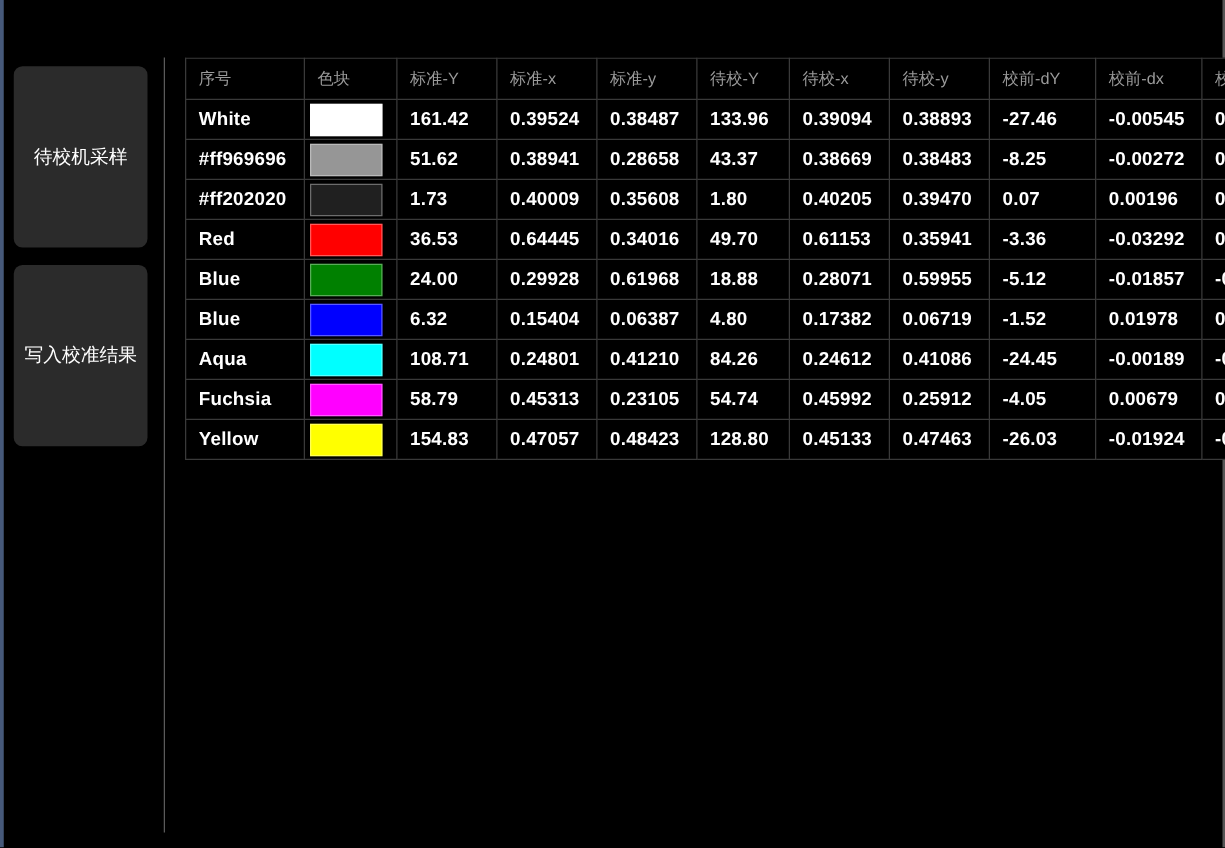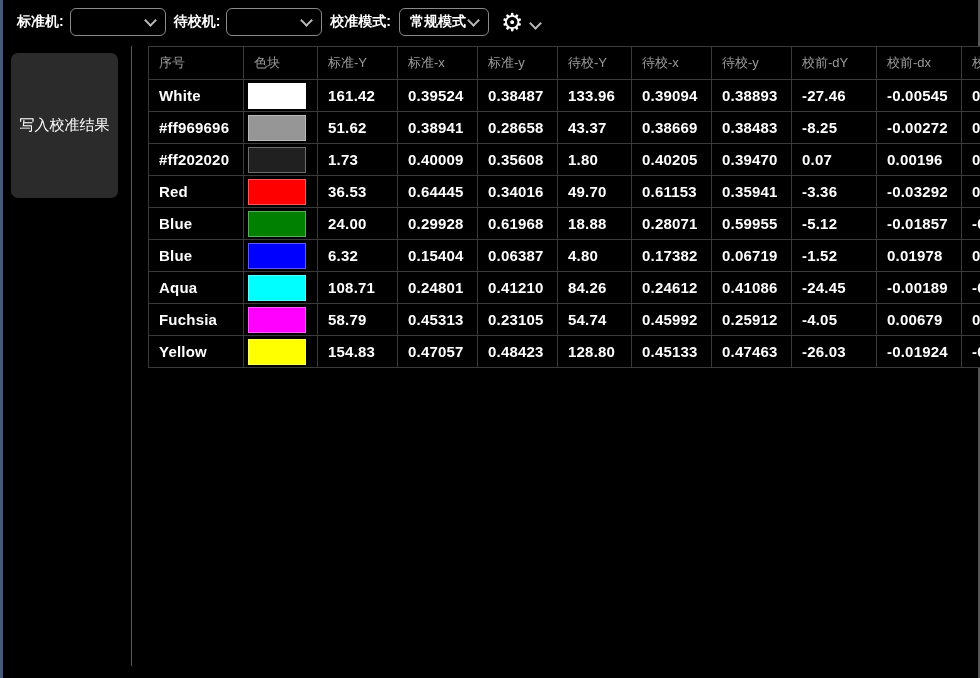--- a/index.html
+++ b/index.html
@@ -33,43 +33,23 @@
   th{height:33px;color:#9a9a9a;font-size:13px;font-weight:400;}
   td{height:32px;color:#fff;font-size:15px;font-weight:600;letter-spacing:.2px;}
   td.swatch-cell{padding:0 0 0 4px;}
   .swatch{width:58px;height:26px;border:1px solid rgba(255,255,255,0.35);box-sizing:border-box;}
 </style>
 </head>
 <body>
 
 <div class="window">
 
-  <div class="toolbar">
-    <span class="tb-label">标准机:</span>
-    <div class="tb-select sel-1">
-      <span class="val"></span>
-      <span class="chev"></span>
-    </div>
-    <span class="tb-label">待校机:</span>
-    <div class="tb-select sel-2">
-      <span class="val"></span>
-      <span class="chev"></span>
-    </div>
-    <span class="tb-label">校准模式:</span>
-    <div class="tb-select sel-3">
-      <span class="val">常规模式</span>
-      <span class="chev"></span>
-    </div>
-    <div class="gear-wrap">
-      <span class="gear">⚙</span>
-      <span class="chev gear-chev"></span>
-    </div>
-  </div>
 
   <div class="sidebar">
+      <div class="side-btn">待校机采样</div>
       <div class="side-btn">写入校准结果</div>
     </div>
   <div class="v-divider"></div>
 
   <div class="table-clip">
     <table>
       <colgroup>
         <col style="width:95px">
           <col style="width:74px">
           <col style="width:80px">

